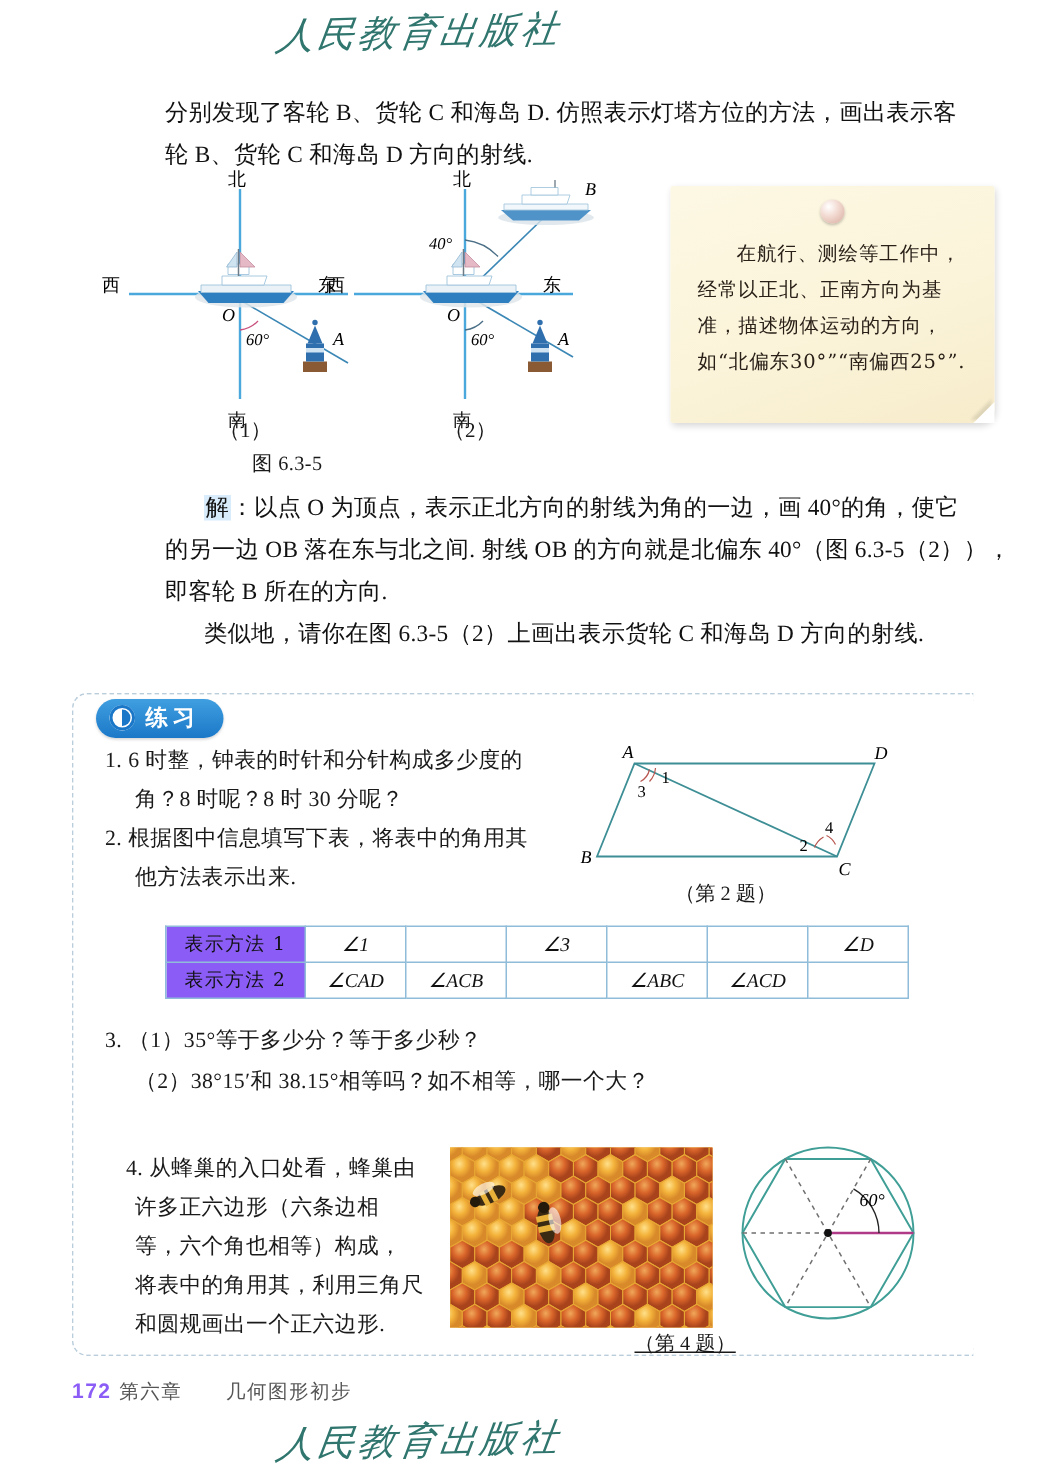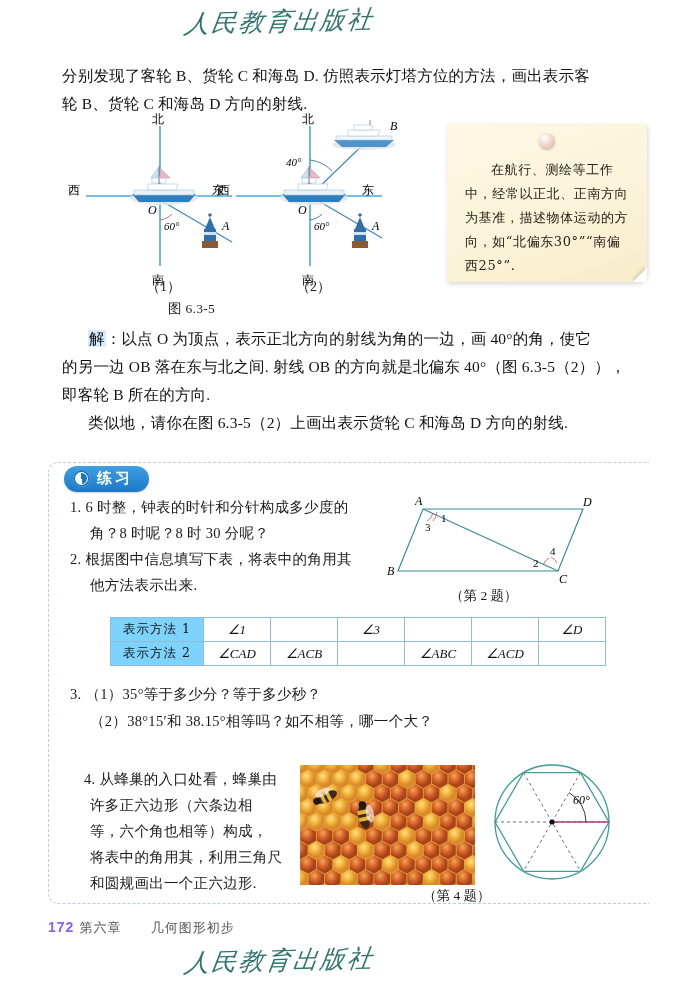--- a/index.html
+++ b/index.html
@@ -26,30 +26,31 @@
   .brandmark.top{left:185px;top:5px;font-size:25px;transform:skewX(-9deg) rotate(-1.5deg);}
   .brandmark.bottom{left:185px;top:944px;font-size:25px;transform:skewX(-9deg) rotate(-1.5deg);}
 
   
   .para{
     position:absolute;
     font-size:15.5px;
     line-height:28px;
     letter-spacing:.2px;
     color:#111;
+    margin-left:48px;
   }
 
   
   .figwrap{position:absolute;left:60px;top:118px;width:370px;height:195px;}
   .figcap{position:absolute;left:168px;top:300px;font-size:13.5px;letter-spacing:.3px;}
   .subcap{position:absolute;font-size:14px;}
 
   
   .note{
-    position:absolute;left:447px;top:124px;width:200px;height:158px;
+    position:absolute;left:447px;top:124px;width:216px;height:158px;
     background:linear-gradient(160deg,#fdf8e4 0%,#fbf4da 55%,#f7eccb 100%);
     box-shadow:1px 2px 5px rgba(0,0,0,.16);
     border-radius:2px 2px 10px 2px;
   }
   .note:after{
     content:"";position:absolute;right:0;bottom:0;
     border-width:0 0 14px 14px;border-style:solid;
     border-color:transparent transparent #ffffff transparent;
     filter:drop-shadow(-2px -2px 1px rgba(0,0,0,.10));
   }
@@ -111,33 +112,33 @@
   table.angtbl td{
     border:1px solid #8fbcd8;
     height:23px;
     text-align:center;
     font-family:"Liberation Serif",serif;
     font-style:italic;
     color:#111;
     padding:0 2px;
   }
   table.angtbl td.head{
-    background:#7dd3fc;
+    background:#8b5cf6;
     font-style:normal;
     font-family:"DejaVu Serif",serif;
     width:88px;letter-spacing:1px;font-size:12.5px;
   }
   table.angtbl td.c{width:62px;}
 
   
   .photo{
     position:absolute;left:300px;top:765px;width:175px;height:120px;
     overflow:hidden;background:#e8a020;
   }
-  .cap4{position:absolute;left:423px;top:887px;font-size:13.5px;}
+  .cap4{position:absolute;left:423px;top:887px;font-size:13.5px;text-decoration:underline;}
   .cap2{position:absolute;left:450px;top:587px;font-size:13.5px;}
 
   
   .footer{
     position:absolute;left:48px;top:919px;
     font-size:13px;color:#555;letter-spacing:1px;
     font-family:"DejaVu Serif",serif;
   }
   .footer .pg{font-weight:bold;color:#8b5cf6;font-size:14px;font-family:"Liberation Sans",sans-serif;}
   svg{display:block;overflow:visible;}

